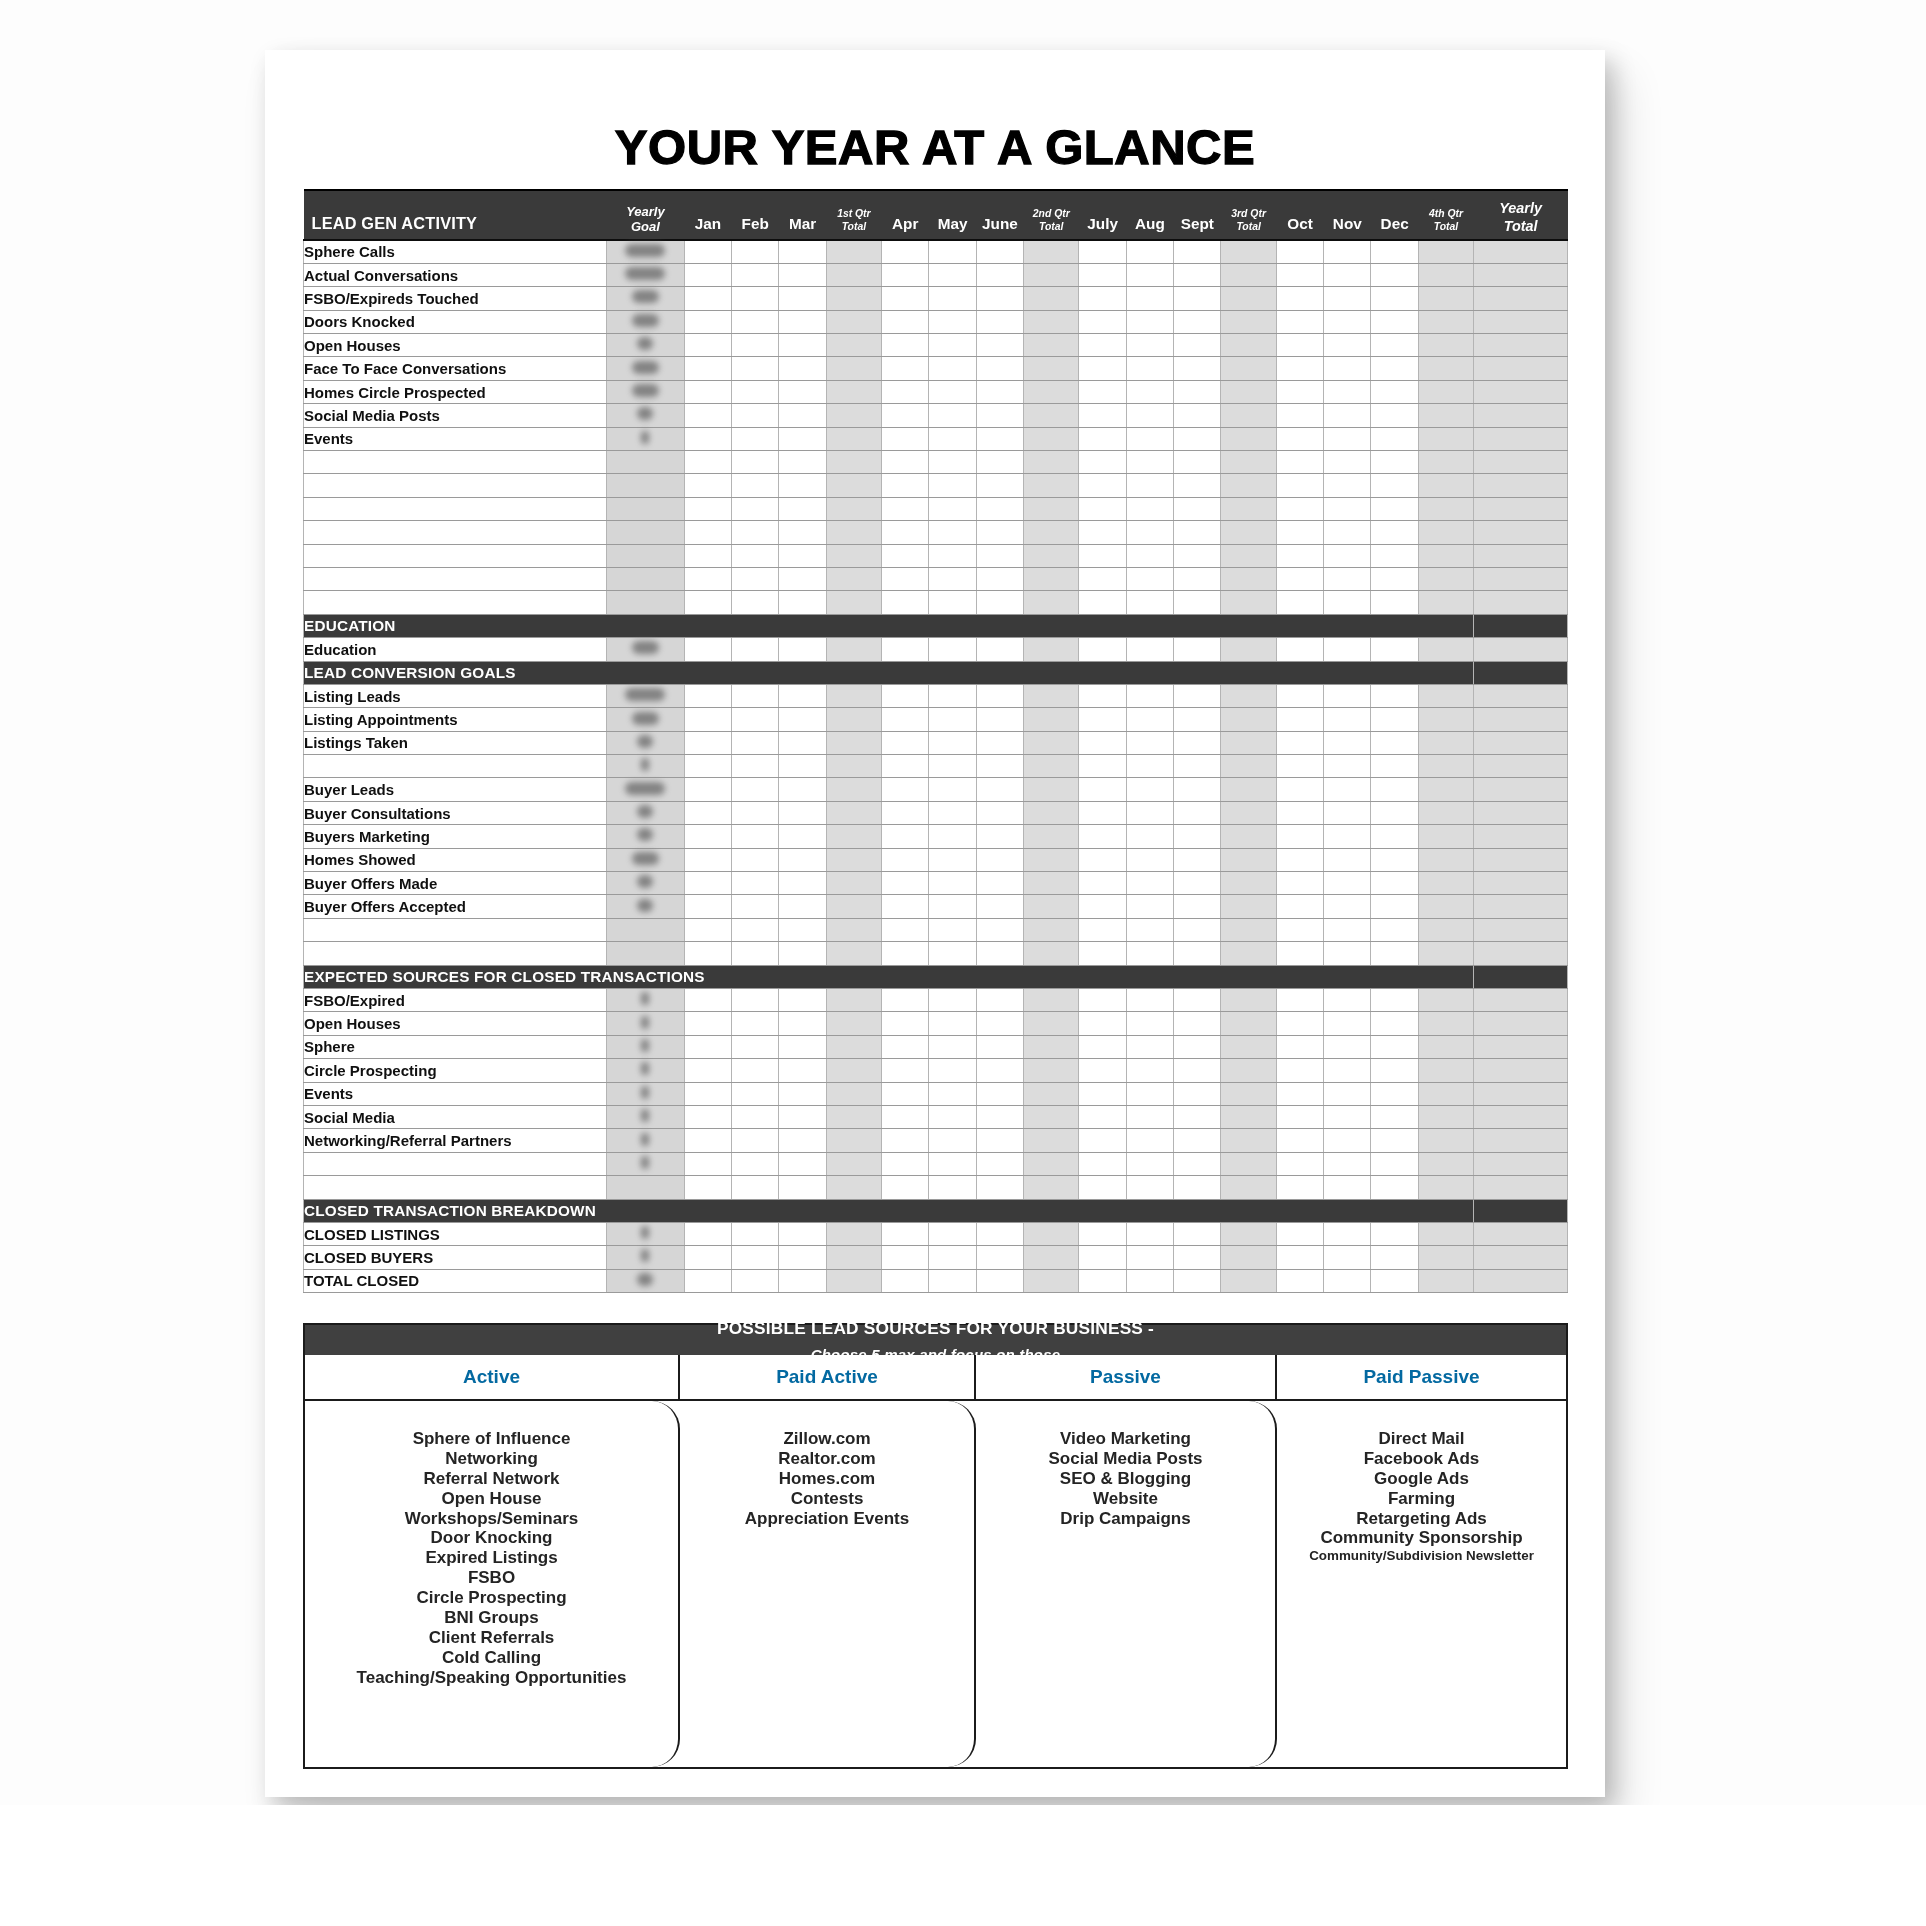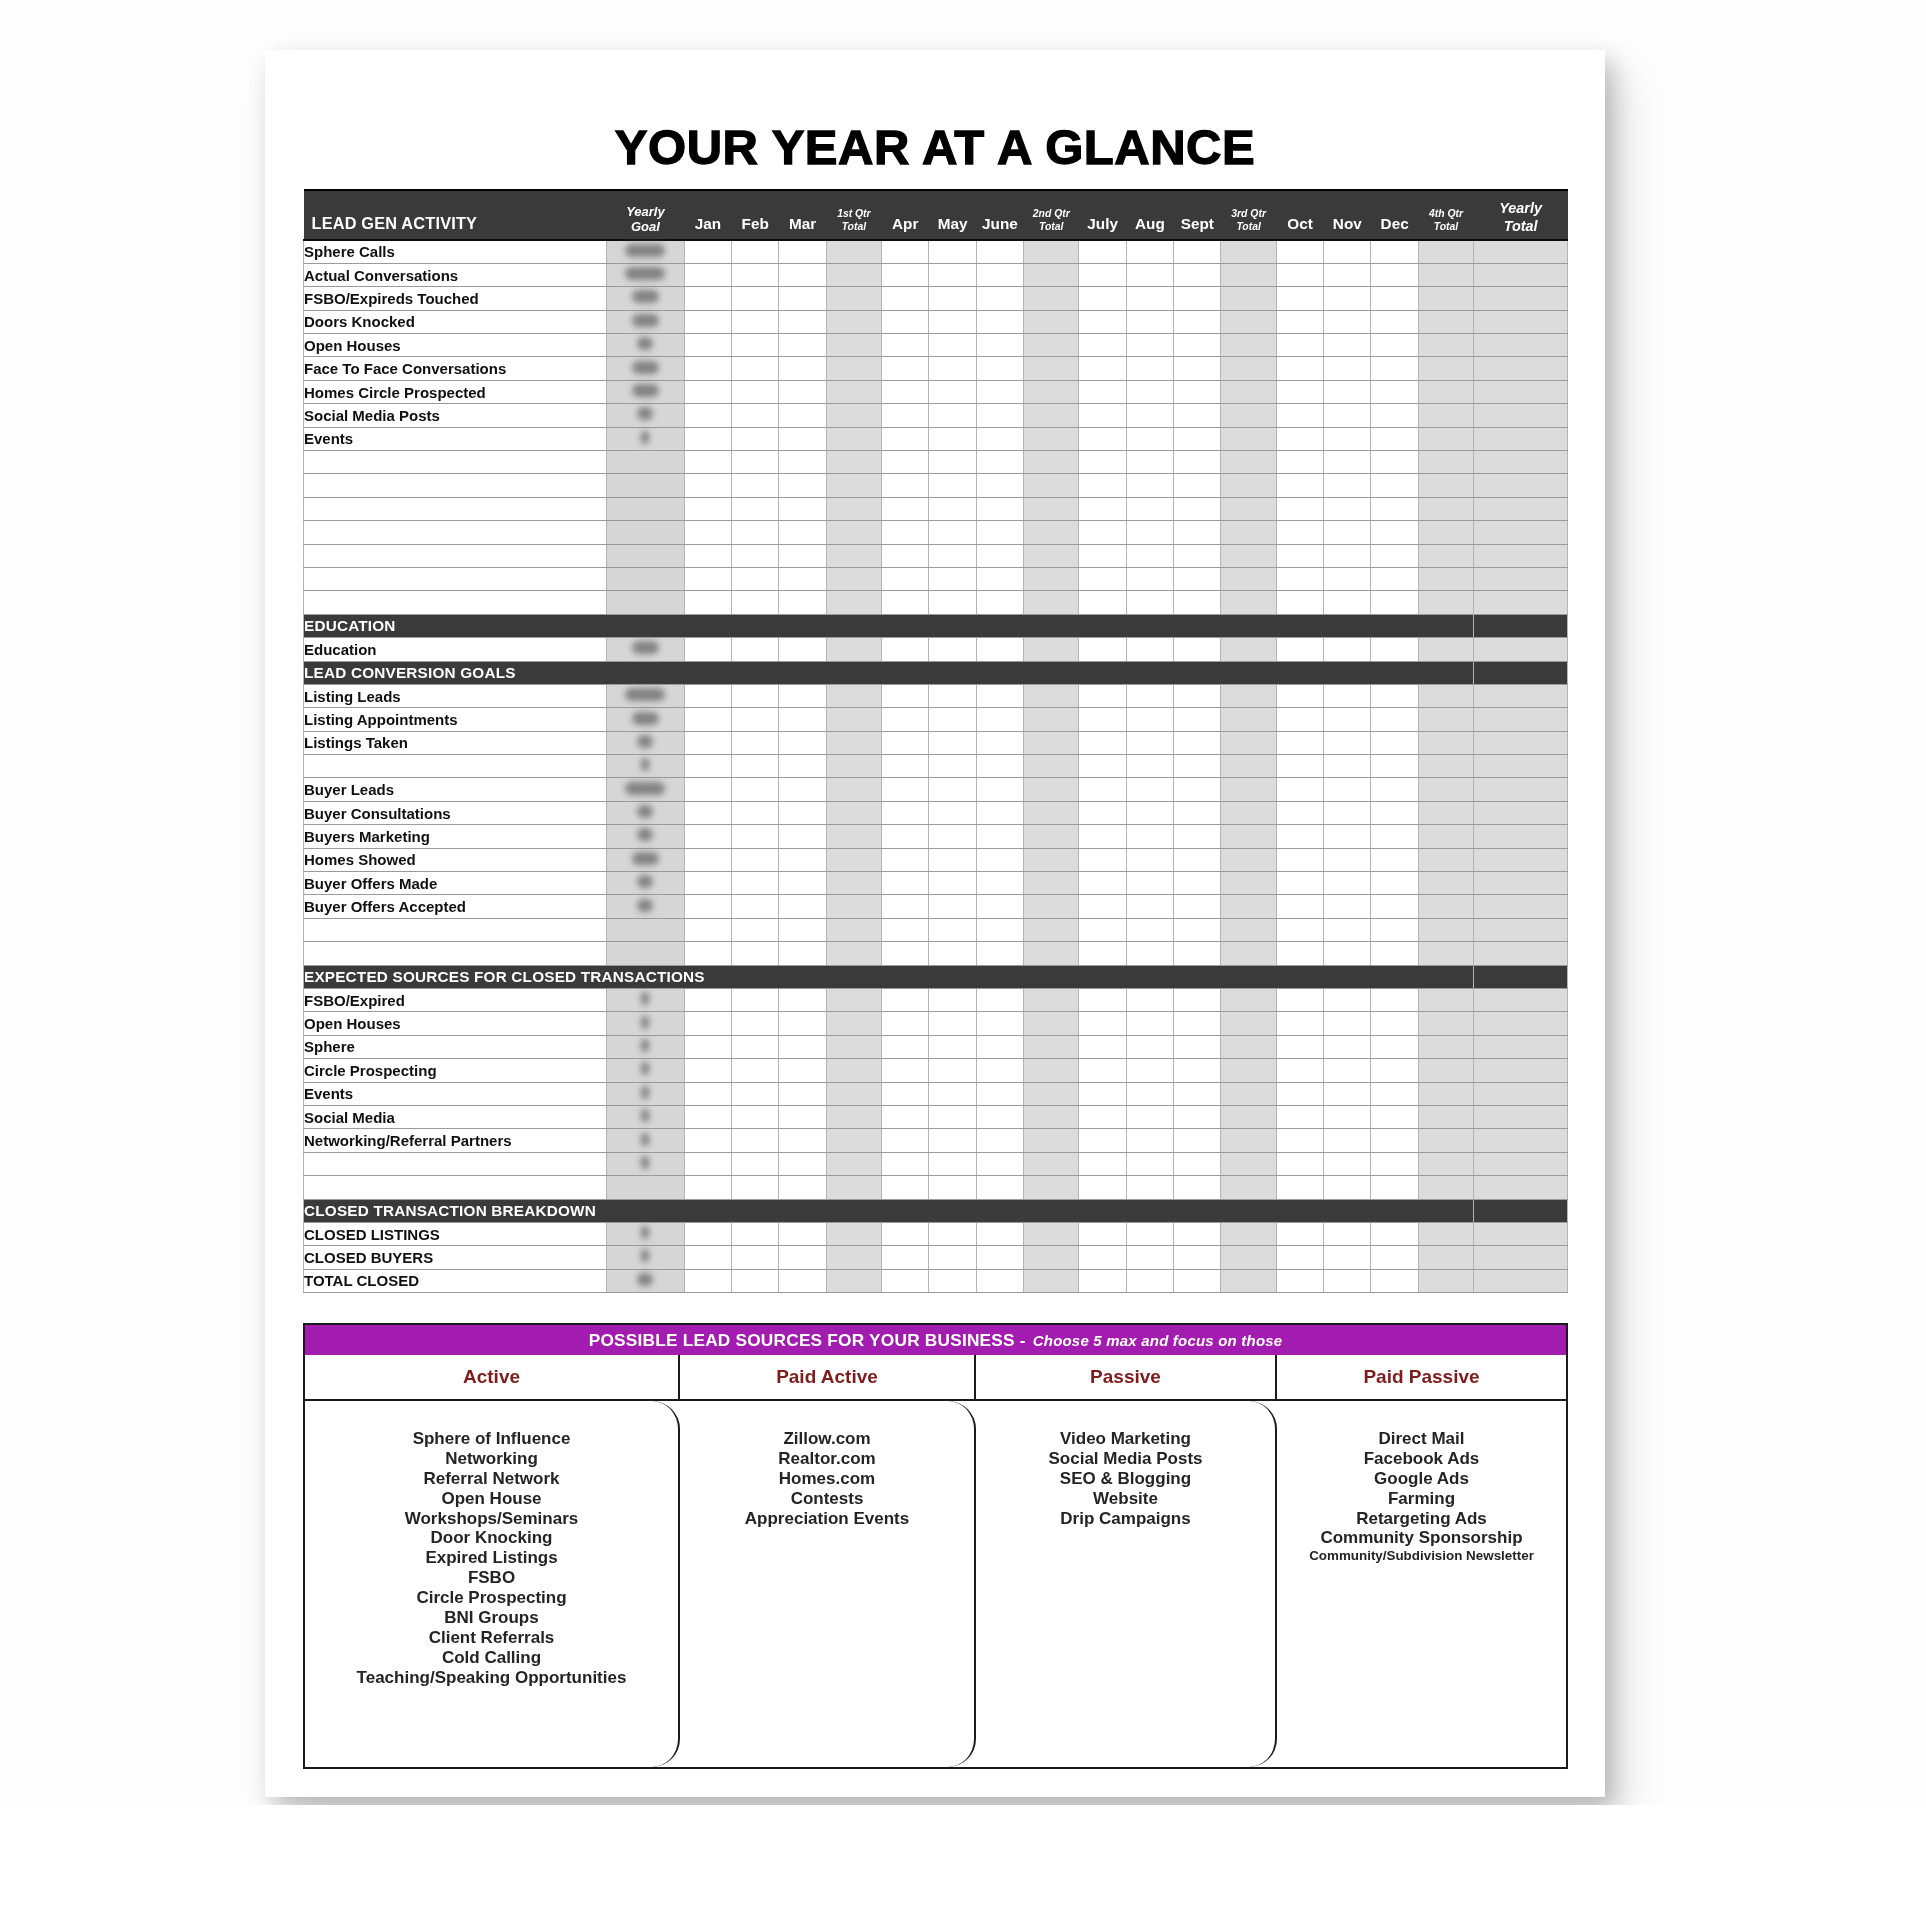--- a/index.html
+++ b/index.html
@@ -30,26 +30,26 @@
   td.c-total{background:#dcdcdc;border-left:3px solid #141414;border-right:1px solid #7d7d7d;}
   tr.band-row{height:23px;}
   td.band{background:#3a3a3a;color:#fff;font-weight:bold;font-size:15.3px;letter-spacing:0.2px;
           padding-left:8px;border:1px solid #000;border-left:2px solid #000;white-space:nowrap;}
   td.band-total{background:#3a3a3a;border:1px solid #000;border-left:3px solid #000;}
   .blob{display:inline-block;height:13px;border-radius:7px;background:#6e6e6e;filter:blur(3.4px);opacity:.8;}
   .blob-xs{width:8px;}.blob-sm{width:16px;}.blob-md{width:27px;}.blob-lg{width:40px;}
 
   
   .sources{position:absolute;left:38px;top:1273px;width:1261px;border:2px solid #1b1b1b;background:#fff;}
-  .src-band{height:30px;background:#a21caf;color:#fff;display:flex;align-items:center;justify-content:center;
-            gap:7px;font-weight:bold;font-size:17.3px;letter-spacing:0.2px;}
+  .src-band{height:30px;background:#404040;color:#fff;display:flex;align-items:center;justify-content:center;
+            gap:7px;font-weight:bold;font-size:17.3px;letter-spacing:0.2px;flex-direction:column;}
   .src-band .subtitle{font-style:italic;font-size:15px;font-weight:bold;text-align:center;}
   .src-grid{display:grid;grid-template-columns:375px 296px 301px 1fr;}
   .src-head-cell{border-right:2px solid #1b1b1b;border-bottom:2px solid #1b1b1b;height:44px;
-                 display:flex;align-items:center;justify-content:center;font-weight:bold;font-size:19px;color:#7f1d1d;}
+                 display:flex;align-items:center;justify-content:center;font-weight:bold;font-size:19px;color:#0369a1;}
   .src-head-cell.last{border-right:0;}
   .src-body-cell{border-right:2px solid #1b1b1b;height:338px;padding-top:28px;text-align:center;
                  font-weight:bold;font-size:17px;line-height:1.17;color:#242424;border-radius:28px;}
   .src-body-cell.last{border-right:0;}
   .src-item{white-space:nowrap;}
   .src-item.small-item{font-size:13.4px;}
 </style>
 </head>
 <body>
 

